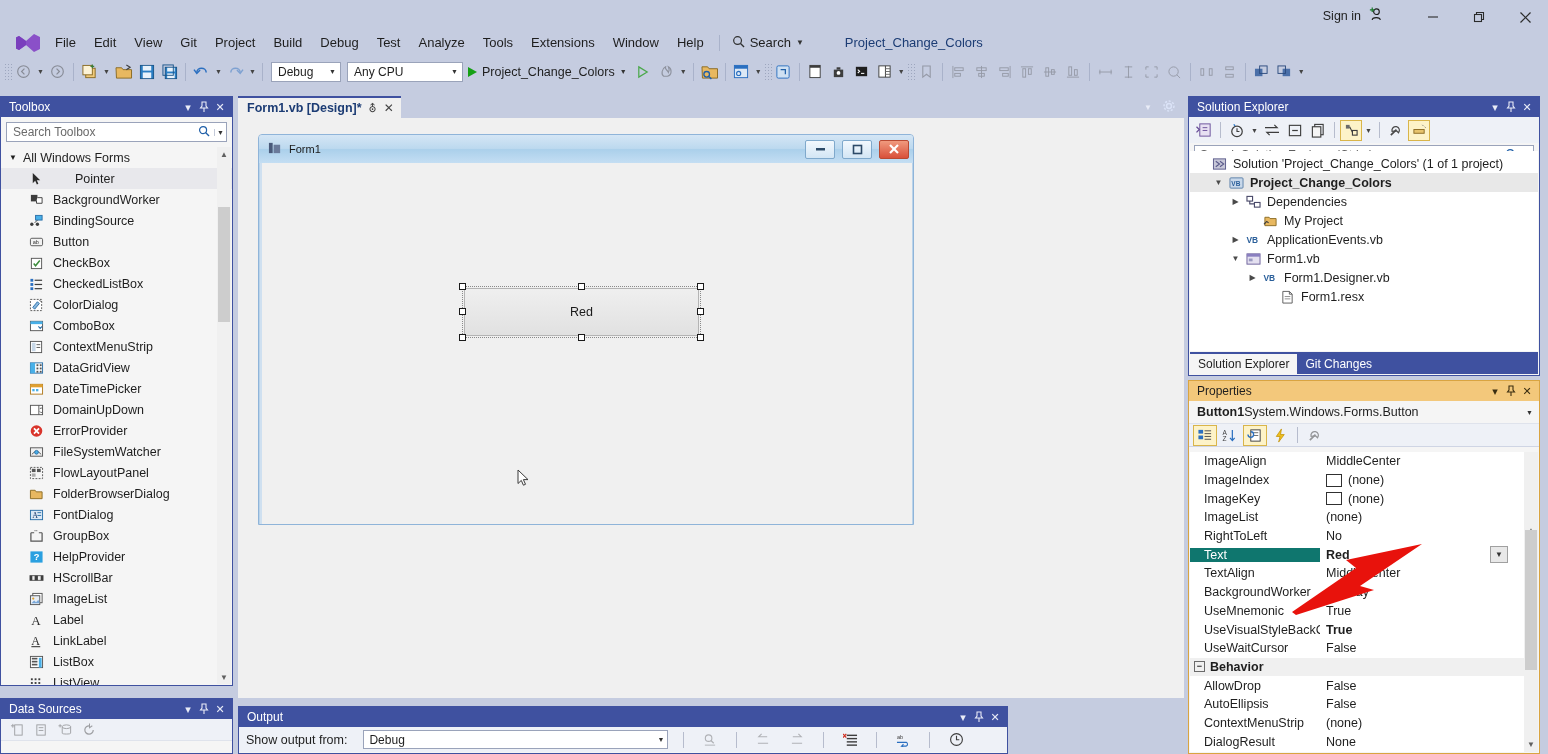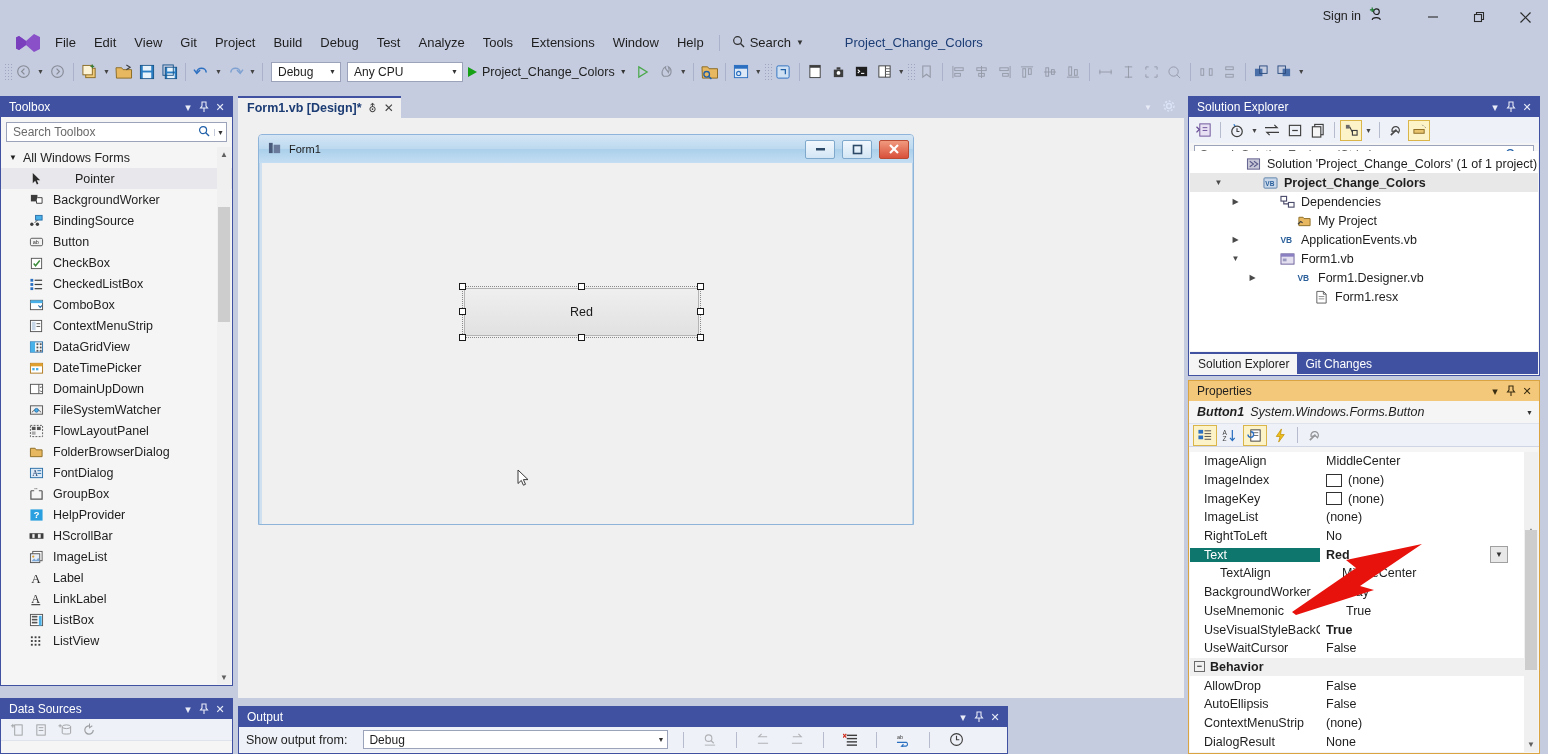--- a/index.html
+++ b/index.html
@@ -120,32 +120,32 @@
   #solexp { position:absolute; left:1188px; top:96px; width:352px; height:280px; background:#f5f5f5; border:1px solid #3f51a0; }
   .se-tb { height:26px; background:#eef1f7; display:flex; align-items:center; gap:1px; padding-left:4px; }
   .se-btn { width:22px; height:21px; display:flex; align-items:center; justify-content:center; }
   .se-btn.on { background:#fdf3c8; border:1px solid #d9b54a; }
   .se-sep { width:1px; height:16px; background:#b6bccd; margin:0 4px; }
   .se-search { margin:2px 5px; height:20px; background:#fff; border:1px solid #9aa3ba; display:flex; align-items:center; padding-left:5px; font-size:12px; color:#5e5e5e; }
   .se-tree { position:absolute; left:1px; right:1px; top:54px; bottom:24px; background:#fff; padding-top:3px; }
   .se-row { display:flex; align-items:center; height:19px; font-size:12.5px; color:#1e1e1e; }
   .se-row.sel { background:#e8e8e8; }
   .se-exp { width:15px; display:flex; align-items:center; justify-content:center; font-size:8px; color:#4a4a4a; }
-  .se-ico { width:20px; display:flex; align-items:center; justify-content:center; margin-right:4px;margin-left:34px; }
+  .se-ico { width:20px; display:flex; align-items:center; justify-content:center; margin-right:4px; }
   .se-tabs { position:absolute; left:1px; right:1px; bottom:1px; height:22px; display:flex; align-items:flex-end; background:#3f51a0; }
   .se-tab { height:20px; padding:0 8px; display:flex; align-items:center; font-size:12px; }
   .se-tab.active { background:#f5f5f5; color:#1e1e1e; }
   .se-tab.inactive { background:#3f51a0; color:#fff; }
 
   
   #props { position:absolute; left:1188px; top:380px; width:352px; height:374px; background:#f5f5f5; border:1px solid #d9a441; }
   .pr-head { height:20px; background:#f3c87b; display:flex; align-items:center; padding:0 4px 0 8px; font-size:12px; color:#1e1e1e; }
   .pr-head .ttl { flex:1; }
   .pr-head .ph-btn { color:#3a2d10; }
-  .pr-obj { height:22px; background:#f5f5f5; display:flex; align-items:center; gap:6px; padding:0 6px 0 8px; font-size:12.5px;font-style:italic; }
+  .pr-obj { height:22px; background:#f5f5f5; display:flex; align-items:center; padding:0 6px 0 8px; font-size:12.5px; }
   .pr-obj .nm { font-weight:bold; }
   .pr-obj .ty { flex:1; }
   .pr-tb { height:24px; background:#eef1f7; display:flex; align-items:center; gap:1px; padding-left:4px; border-top:1px solid #dfe3ec; border-bottom:1px solid #cfd5e4;}
   .pr-btn { width:24px; height:21px; display:flex; align-items:center; justify-content:center; }
   .pr-btn.on { background:#fdf3c8; border:1px solid #d9b54a; }
   .pr-grid { position:absolute; left:1px; right:15px; top:71px; bottom:1px; background:#fff; overflow:hidden; }
   .pr-row { display:flex; height:18.7px; align-items:center; font-size:12.5px; }
   .pr-row .k { width:130px; padding-left:14px; color:#1e1e1e; white-space:nowrap; overflow:hidden; }
   .pr-row .v { flex:1; padding-left:6px; color:#1e1e1e; display:flex; align-items:center; gap:6px; }
   .pr-row.sel .k { background:#0f766e; color:#fff; padding-left:14px; }
@@ -582,20 +582,30 @@
                 <line x1="6" y1="3.5" x2="14" y2="3.5" stroke="#3d3d3d" stroke-width="1.3"></line>
                 <line x1="6" y1="8" x2="14" y2="8" stroke="#3d3d3d" stroke-width="1.3"></line>
                 <line x1="6" y1="12.5" x2="14" y2="12.5" stroke="#3d3d3d" stroke-width="1.3"></line>
               </svg>
             </span>
             <span>CheckedListBox</span>
           </div>
           <div class="tbx-row">
             <span class="tbx-ico">
               <svg width="15" height="14" viewBox="0 0 16 15">
+                <rect x="1.5" y="1.5" width="12" height="12" fill="#fff" stroke="#555" stroke-dasharray="2 1.4"></rect>
+                <path d="M4 10 L9 4 L11 6 L6 12 Z" fill="#8ab8e0" stroke="#2a6fa8"></path>
+                <path d="M11 2 l2.5 2.5" stroke="#555"></path>
+              </svg>
+            </span>
+            <span>ColorDialog</span>
+          </div>
+          <div class="tbx-row">
+            <span class="tbx-ico">
+              <svg width="15" height="14" viewBox="0 0 16 15">
                 <rect x="1.5" y="2.5" width="13" height="10" fill="#fff" stroke="#555"></rect>
                 <rect x="1.5" y="2.5" width="13" height="3" fill="#49b0e8"></rect>
                 <path d="M10 8 l2 2 2 -2" fill="none" stroke="#2a6fa8" stroke-width="1.2"></path>
               </svg>
             </span>
             <span>ComboBox</span>
           </div>
           <div class="tbx-row">
             <span class="tbx-ico">
               <svg width="15" height="14" viewBox="0 0 16 15">
@@ -635,20 +645,29 @@
           </div>
           <div class="tbx-row">
             <span class="tbx-ico">
               <svg width="15" height="14" viewBox="0 0 16 15">
                 <rect x="1.5" y="2.5" width="13" height="10" fill="#fff" stroke="#555"></rect>
                 <line x1="10.5" y1="2.5" x2="10.5" y2="12.5" stroke="#555"></line>
                 <path d="M11.5 6.5 l1.5 -1.5 1.5 1.5 M11.5 9 l1.5 1.5 1.5 -1.5" fill="none" stroke="#555"></path>
               </svg>
             </span>
             <span>DomainUpDown</span>
+          </div>
+          <div class="tbx-row">
+            <span class="tbx-ico">
+              <svg width="15" height="14" viewBox="0 0 16 15">
+                <circle cx="8" cy="7.5" r="6.2" fill="#d9342b"></circle>
+                <path d="M5.3 4.8 L10.7 10.2 M10.7 4.8 L5.3 10.2" stroke="#fff" stroke-width="1.9"></path>
+              </svg>
+            </span>
+            <span>ErrorProvider</span>
           </div>
           <div class="tbx-row">
             <span class="tbx-ico">
               <svg width="15" height="14" viewBox="0 0 16 15">
                 <rect x="1.5" y="3" width="13" height="9" fill="#f0f0f0" stroke="#555"></rect>
                 <path d="M3 10 q5 -6 10 0" fill="none" stroke="#555"></path>
                 <circle cx="8" cy="7.8" r="2" fill="#49b0e8" stroke="#2a6fa8"></circle>
               </svg>
             </span>
             <span>FileSystemWatcher</span>
@@ -1154,33 +1173,33 @@
             <span>No</span>
           </div>
         </div>
         <div class="pr-row sel" style="position: relative;">
           <div class="k">Text</div>
           <div class="v">
             <span>Red</span>
           </div>
           <span class="dd-btn" style="top: 1px;">▼</span>
         </div>
-        <div class="pr-row" style="position: relative; padding-left: 16px;">
+        <div class="pr-row" style="position: relative;">
           <div class="k">TextAlign</div>
           <div class="v">
             <span>MiddleCenter</span>
           </div>
         </div>
         <div class="pr-row" style="position: relative;">
           <div class="k">BackgroundWorker</div>
           <div class="v">
             <span>Overlay</span>
           </div>
         </div>
-        <div class="pr-row" style="position: relative; gap: 20px;">
+        <div class="pr-row" style="position: relative;">
           <div class="k">UseMnemonic</div>
           <div class="v">
             <span>True</span>
           </div>
         </div>
         <div class="pr-row bold" style="position: relative;">
           <div class="k">UseVisualStyleBackColo</div>
           <div class="v">
             <span>True</span>
           </div>

